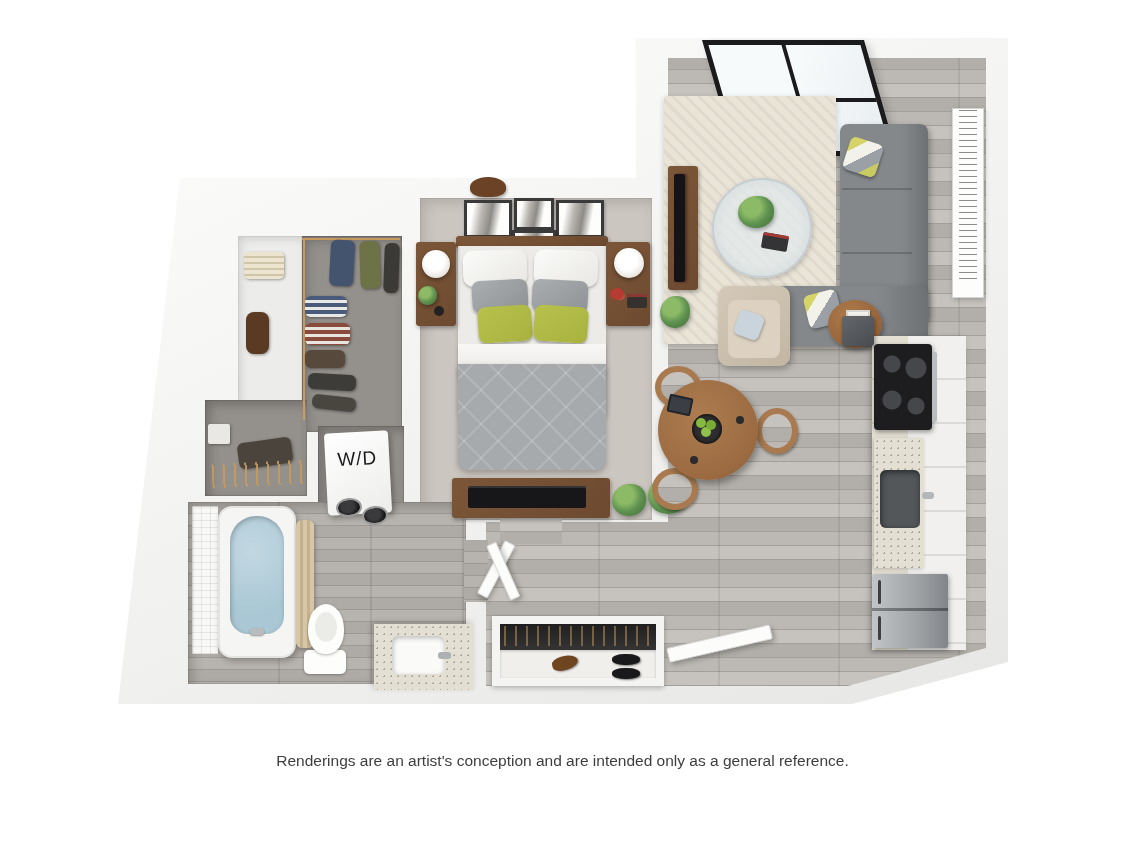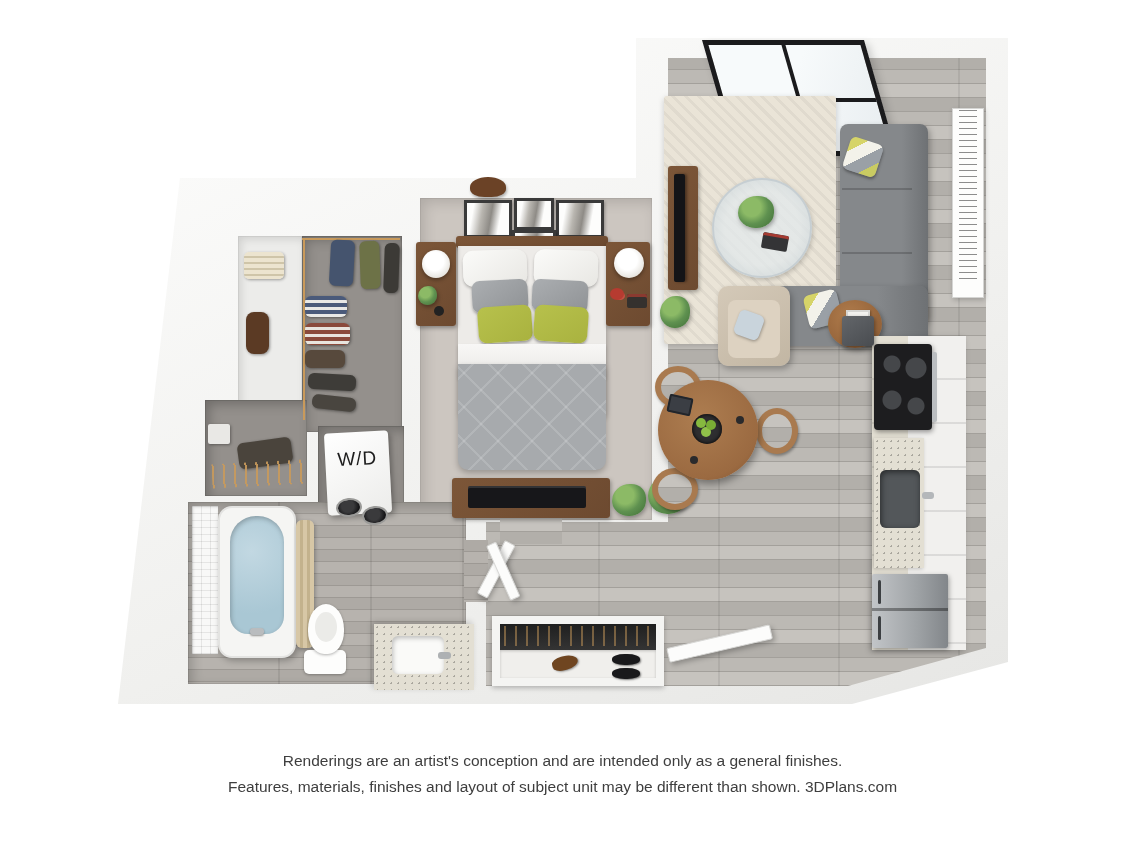--- a/index.html
+++ b/index.html
@@ -266,15 +266,14 @@
   <div class="a stove" style="left:874px;top:344px;width:58px;height:86px;"></div>
   <div class="a" style="left:932px;top:352px;width:5px;height:70px;background:#babdc0;border-radius:2px;"></div>
   <div class="a speckle-top" style="left:874px;top:438px;width:50px;height:130px;box-shadow:-1px 1px 4px rgba(0,0,0,.2);"></div>
   <div class="a" style="left:880px;top:470px;width:40px;height:58px;background:#53575a;border-radius:6px;box-shadow:inset 1px 2px 6px rgba(0,0,0,.55);"></div>
   <div class="a" style="left:922px;top:492px;width:12px;height:7px;background:#b4b7ba;border-radius:3px;"></div>
   <div class="a steel" style="left:872px;top:574px;width:76px;height:74px;"></div>
   <div class="a" style="left:872px;top:608px;width:76px;height:3px;background:rgba(0,0,0,.35);"></div>
   <div class="a" style="left:878px;top:580px;width:3px;height:24px;background:#3c3f42;border-radius:2px;"></div>
   <div class="a" style="left:878px;top:616px;width:3px;height:24px;background:#3c3f42;border-radius:2px;"></div>
 
-  <div class="a disclaimer" style="top:748px;">Renderings are an artist's conception and are intended only as a general finishes.</div>
-  <div class="a disclaimer" style="top:774px;">Features, materials, finishes and layout of subject unit may be different than shown. 3DPlans.com</div>
+  <div class="a disclaimer" style="top:748px;">Renderings are an artist's conception and are intended only as a general reference.</div>
 </div>
 
 </body></html>

